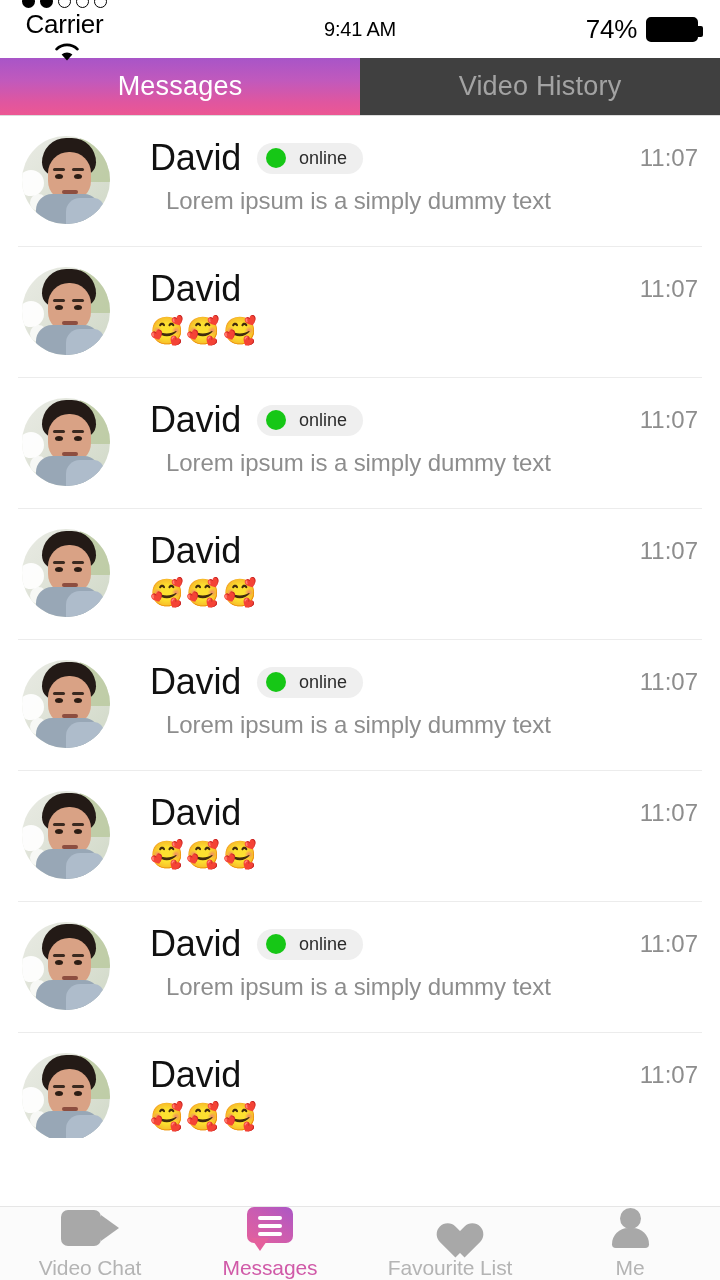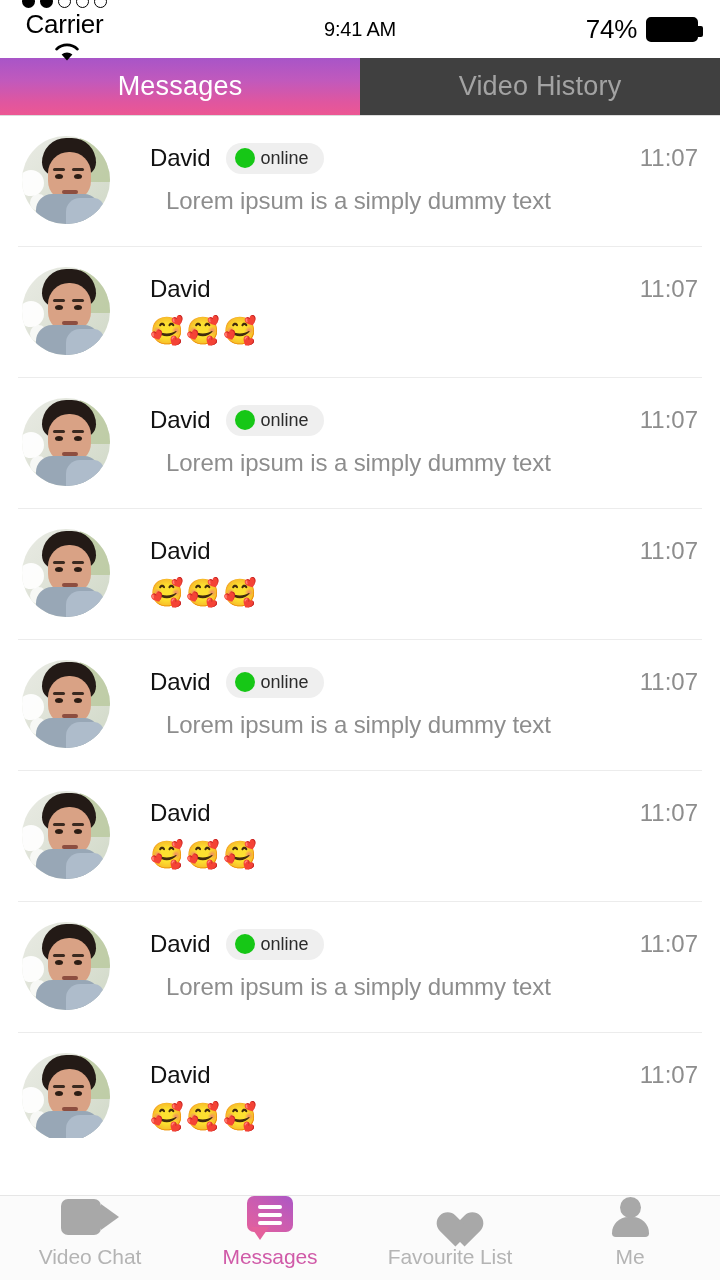--- a/index.html
+++ b/index.html
@@ -97,37 +97,37 @@
     background:#98a7b6; border-radius:16px 16px 0 0;
   }
   .av-scarf2 {
     position:absolute; left:44px; bottom:0; width:38px; height:26px;
     background:#aebccb; border-radius:14px 10px 0 0;
   }
 
   
   .content { flex:1; padding-left:40px; padding-top:6px; }
   .line1 { display:flex; align-items:center; gap:16px; height:36px; }
-  .name { font-size:24px; color:#111; letter-spacing:-0.2px;text-align:center; }
+  .name { font-size:36px; color:#111; letter-spacing:-0.2px;text-align:center; }
   .badge {
-    display:inline-flex; align-items:center; gap:5px;
+    display:inline-flex; align-items:center; gap:13px;
     background:#efefef; border-radius:18px; padding:5px 16px 5px 9px;
   }
   .badge-dot { width:20px; height:20px; border-radius:50%; background:#16c716; }
   .badge-txt { font-size:18px; color:#2b2b2b; }
   .preview { font-size:24px; color:#8d8d8d; margin-top:11px; letter-spacing:-0.1px;margin-left:16px; }
   .emojis { font-size:27px; margin-top:8px; letter-spacing:3px;
             font-family:"DejaVu Sans", sans-serif; }
   .time { font-size:24px; color:#8d8d8d; padding-top:10px; }
 
   
   .bottomnav {
-    position:absolute; left:0; bottom:0; width:720px; height:85px;
+    position:absolute; left:0; bottom:0; width:720px; height:74px;
     background:#fbfbfb; border-top:1.5px solid #e6e6e6;
-    display:flex; align-items:flex-start;
+    display:flex; align-items:center;
   }
   .bnav { flex:1; display:flex; flex-direction:column; align-items:center; gap:7px; }
   .bnav-label { font-size:21px; color:#b4b4b4; letter-spacing:-0.1px; }
   .bnav.active .bnav-label { color:#d05aa8; }
   .bicon { height:42px; display:flex; align-items:center; justify-content:center; }
 
   
   .ic-cam { position:relative; width:58px; height:36px; }
   .ic-cam-body { position:absolute; left:0; top:0; width:40px; height:36px;
     background:#a8a8a8; border-radius:7px; }

